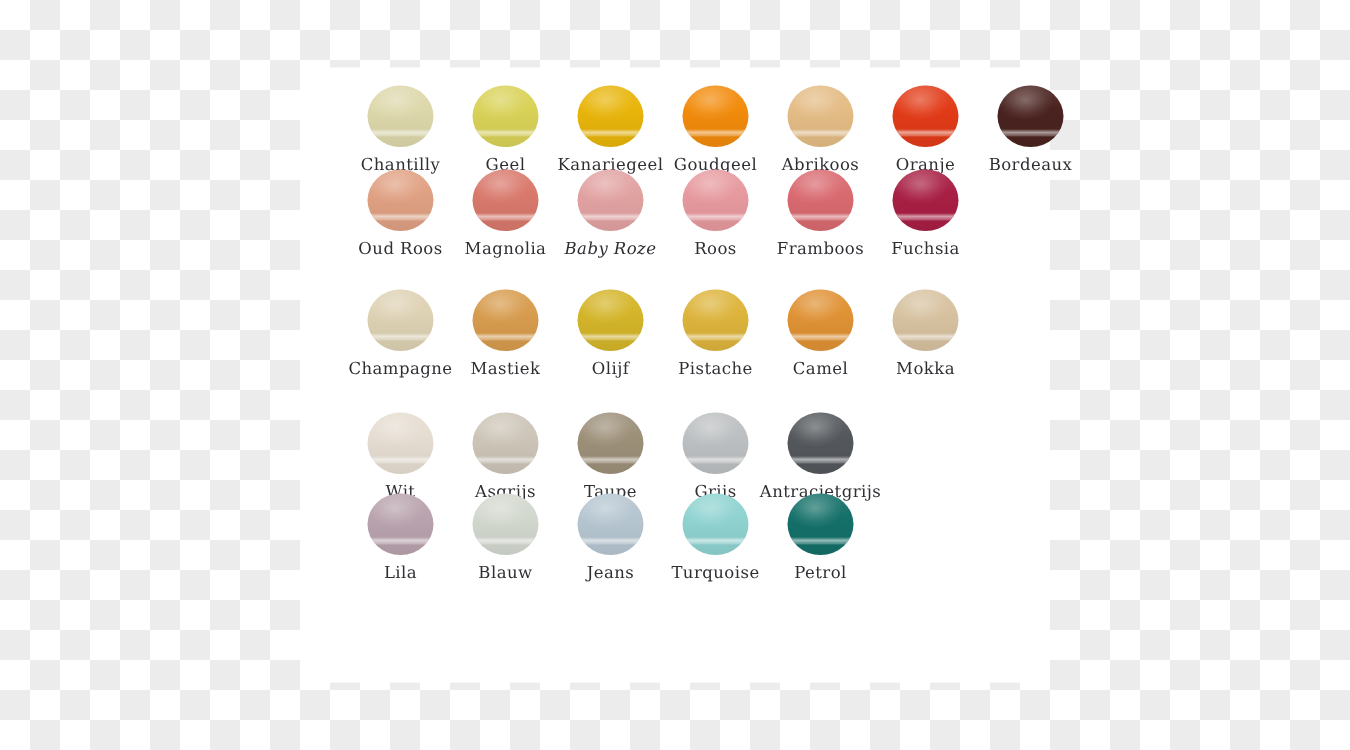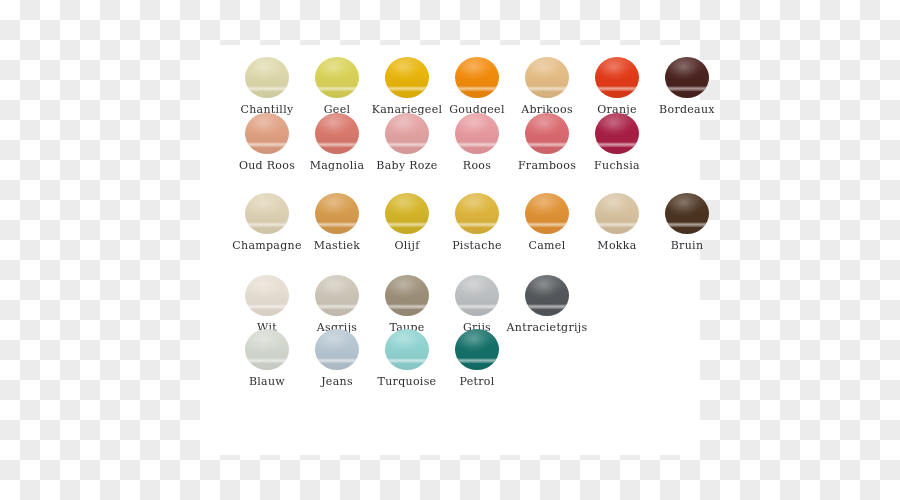--- a/index.html
+++ b/index.html
@@ -150,21 +150,21 @@
         <div class="swatch-cell">
           <div class="swatch-dot" style="background-color: rgb(224, 161, 131);"></div>
           <div class="swatch-label" style="color: rgb(46, 46, 51);">Oud Roos</div>
         </div>
         <div class="swatch-cell">
           <div class="swatch-dot" style="background-color: rgb(217, 121, 108);"></div>
           <div class="swatch-label" style="color: rgb(46, 46, 51);">Magnolia</div>
         </div>
         <div class="swatch-cell">
           <div class="swatch-dot" style="background-color: rgb(226, 162, 162);"></div>
-          <div class="swatch-label" style="color: rgb(46, 46, 51);">Baby Roze</div>
+          <div class="swatch-label" style="color: rgb(46, 46, 51); font-style: italic;">Baby Roze</div>
         </div>
         <div class="swatch-cell">
           <div class="swatch-dot" style="background-color: rgb(231, 154, 159);"></div>
           <div class="swatch-label" style="color: rgb(46, 46, 51);">Roos</div>
         </div>
         <div class="swatch-cell">
           <div class="swatch-dot" style="background-color: rgb(217, 106, 112);"></div>
           <div class="swatch-label" style="color: rgb(46, 46, 51);">Framboos</div>
         </div>
         <div class="swatch-cell">
@@ -190,24 +190,20 @@
           <div class="swatch-label" style="color: rgb(46, 46, 51); text-align: center;">Pistache</div>
         </div>
         <div class="swatch-cell">
           <div class="swatch-dot" style="background-color: rgb(224, 146, 53);"></div>
           <div class="swatch-label" style="color: rgb(46, 46, 51);">Camel</div>
         </div>
         <div class="swatch-cell">
           <div class="swatch-dot" style="background-color: rgb(215, 194, 160);"></div>
           <div class="swatch-label" style="color: rgb(46, 46, 51);">Mokka</div>
         </div>
-        <div class="swatch-cell">
-          <div class="swatch-dot" style="background-color: rgb(76, 52, 34);"></div>
-          <div class="swatch-label" style="color: rgb(46, 46, 51);">Bruin</div>
-        </div>
       </div>
       <div class="swatch-row" style="top: 228px;">
         <div class="swatch-cell">
           <div class="swatch-dot" style="background-color: rgb(230, 221, 210);"></div>
           <div class="swatch-label" style="color: rgb(46, 46, 51);">Wit</div>
         </div>
         <div class="swatch-cell">
           <div class="swatch-dot" style="background-color: rgb(205, 197, 184);"></div>
           <div class="swatch-label" style="color: rgb(46, 46, 51);">Asgrijs</div>
         </div>
@@ -219,20 +215,24 @@
           <div class="swatch-dot" style="background-color: rgb(189, 192, 194);"></div>
           <div class="swatch-label" style="color: rgb(46, 46, 51);">Grijs</div>
         </div>
         <div class="swatch-cell">
           <div class="swatch-dot" style="background-color: rgb(84, 88, 92);"></div>
           <div class="swatch-label" style="color: rgb(46, 46, 51);">Antracietgrijs</div>
         </div>
       </div>
       <div class="swatch-row" style="top: 282px;">
         <div class="swatch-cell">
+          <div class="swatch-dot" style="background-color: rgb(185, 163, 174);"></div>
+          <div class="swatch-label" style="color: rgb(46, 46, 51);">Lila</div>
+        </div>
+        <div class="swatch-cell">
           <div class="swatch-dot" style="background-color: rgb(211, 216, 207);"></div>
           <div class="swatch-label" style="color: rgb(46, 46, 51);">Blauw</div>
         </div>
         <div class="swatch-cell">
           <div class="swatch-dot" style="background-color: rgb(182, 198, 209);"></div>
           <div class="swatch-label" style="color: rgb(46, 46, 51);">Jeans</div>
         </div>
         <div class="swatch-cell">
           <div class="swatch-dot" style="background-color: rgb(143, 211, 209);"></div>
           <div class="swatch-label" style="color: rgb(46, 46, 51);">Turquoise</div>

